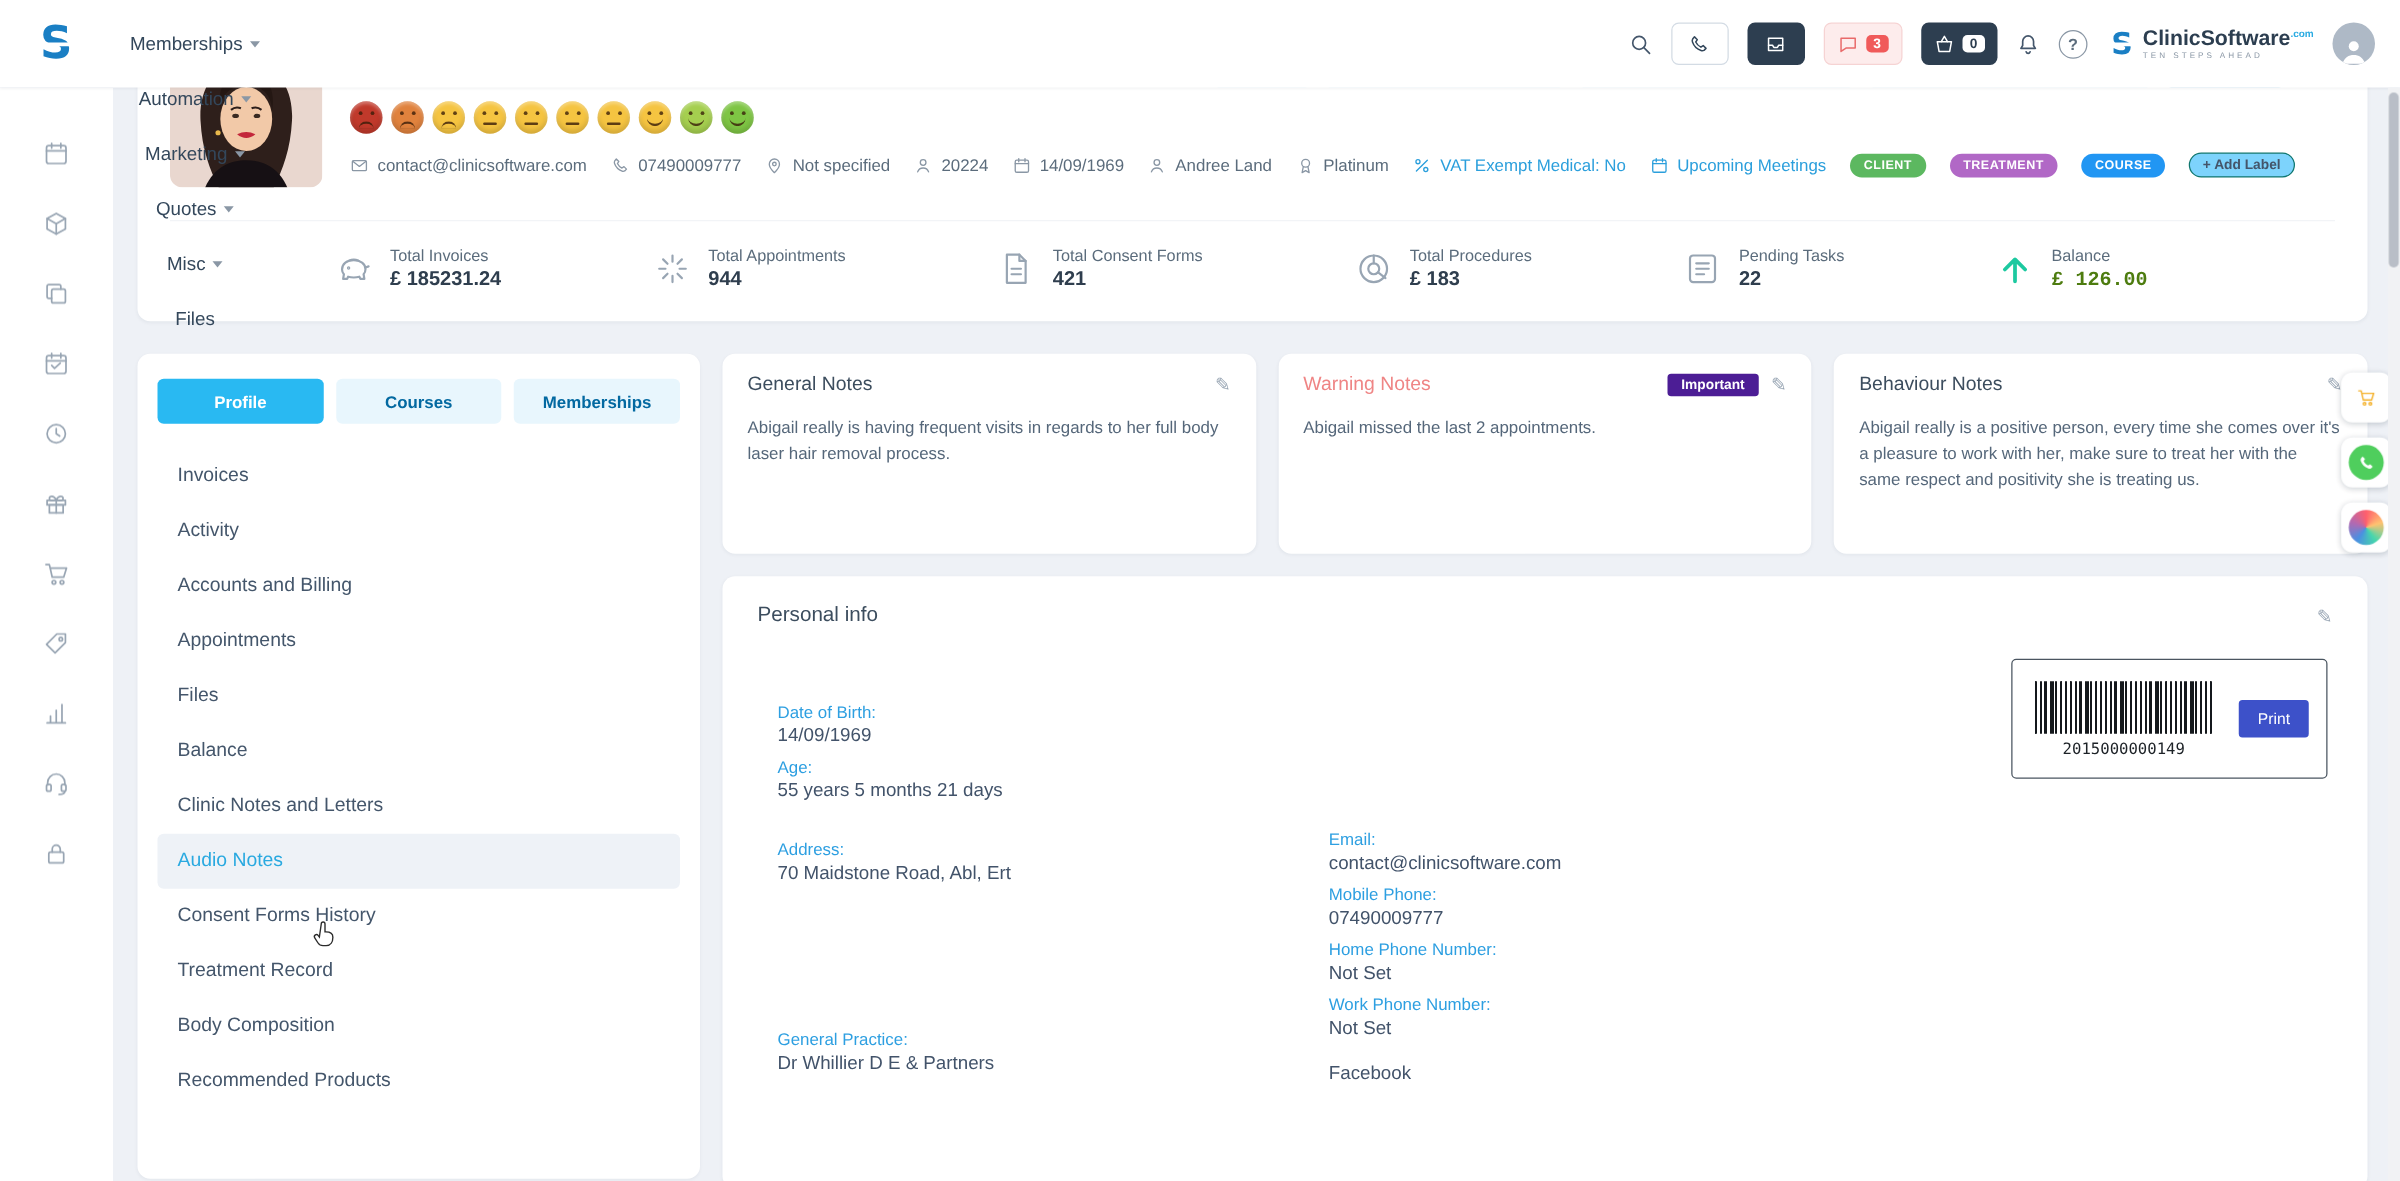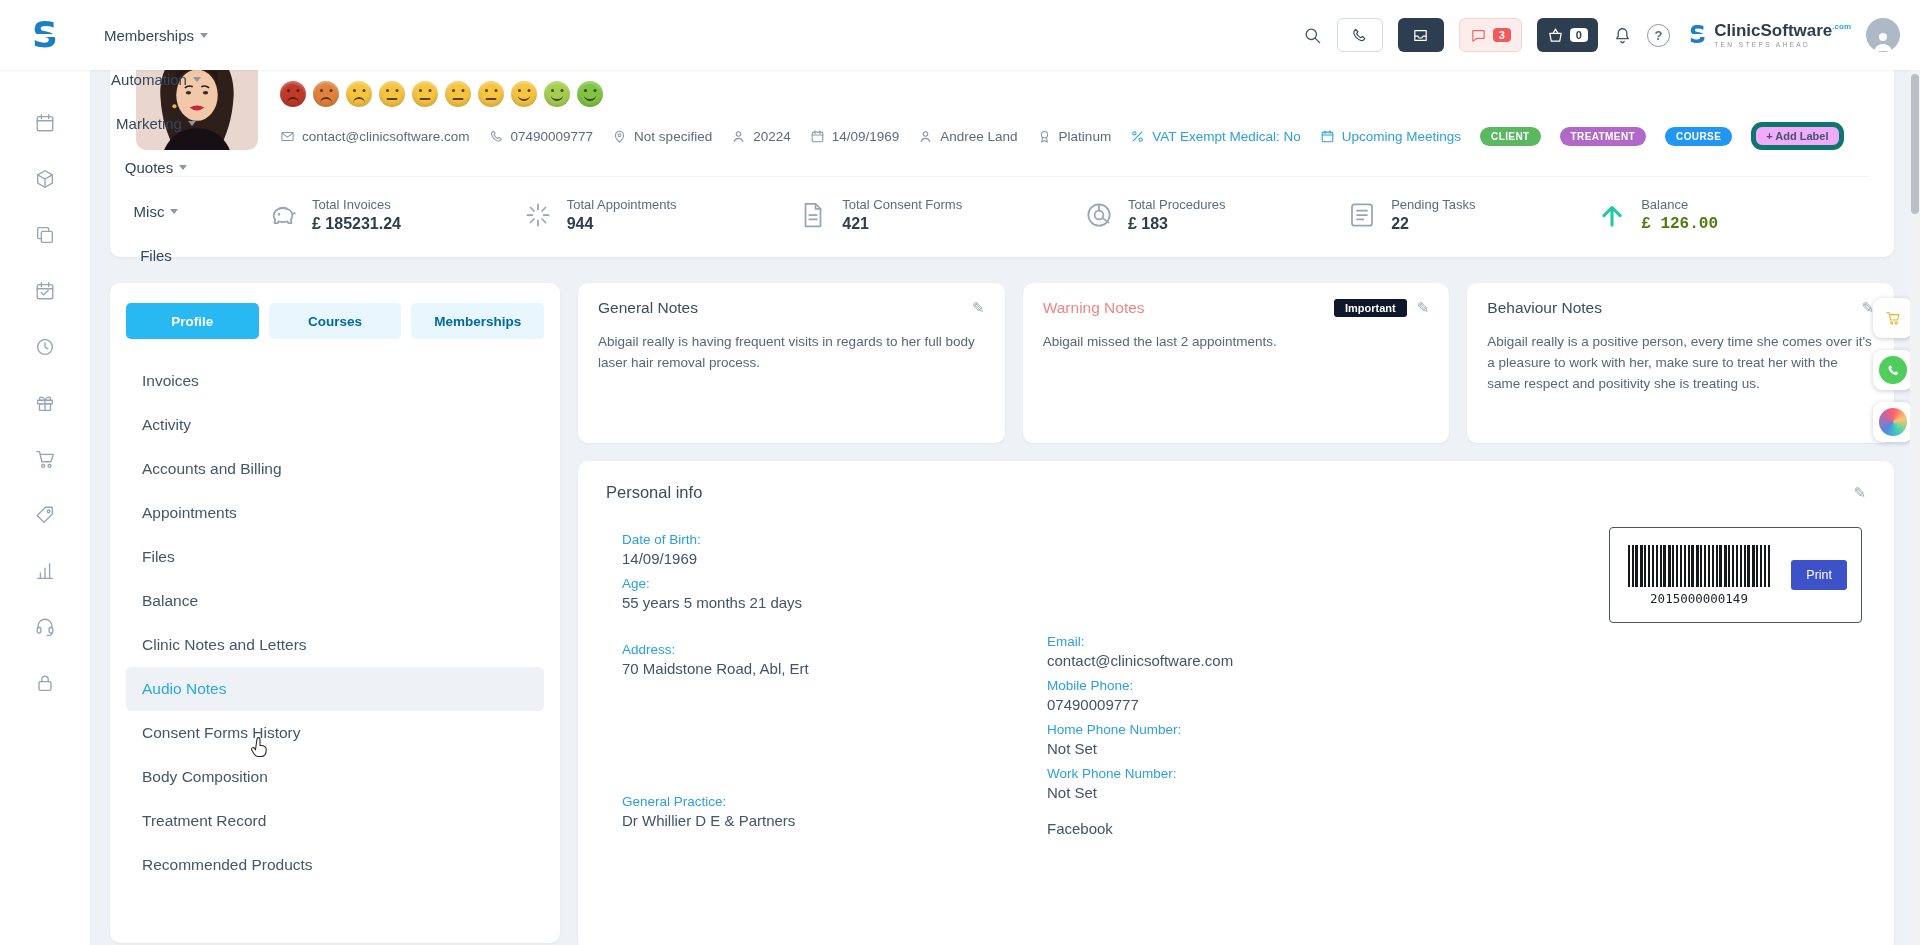--- a/index.html
+++ b/index.html
@@ -67,21 +67,21 @@
   .face .mouth { position:absolute; left:50%; transform:translateX(-50%); }
   .face.happy .mouth { top:13px; width:13px; height:7px; border-bottom:2.2px solid rgba(55,28,8,.8); border-radius:0 0 13px 13px; }
   .face.sad .mouth, .face.angry .mouth { top:16px; width:12px; height:6px; border-top:2.2px solid rgba(55,28,8,.8); border-radius:12px 12px 0 0; }
   .face.neutral .mouth { top:17px; width:11px; height:2.2px; background:rgba(55,28,8,.8); border-radius:2px; }
   .contact-row { display:flex; align-items:center; gap:19px; margin-top:15px; font-size:13.5px; color:#5b6c7c; flex-wrap:nowrap; }
   .c-item { display:flex; align-items:center; gap:7px; white-space:nowrap; }
   .c-item svg.ic { width:15px; height:15px; color:#8a97a5; }
   .c-item.blue { color:#2b9fdc; cursor:pointer; }
   .c-item.blue svg.ic { color:#2b9fdc; }
   .pill { color:#fff; font-size:10px; font-weight:700; letter-spacing:.4px; padding:4px 11px; border-radius:11px; white-space:nowrap; }
-  .add-label { font-size:11px; font-weight:600; color:#44556a; border:5px solid #0f766e; border-radius:11px; padding:3px 10px; background:#f0abfc; cursor:pointer; white-space:nowrap; }
+  .add-label { font-size:11px; font-weight:600; color:#44556a; border:1px solid #0f766e; border-radius:11px; padding:3px 10px; background:#7dd3fc; cursor:pointer; white-space:nowrap; }
   .stats-row { display:flex; justify-content:space-between; margin-top:26px; padding:20px 150px 0 132px; border-top:1px solid #f2f4f7; }
   .stat { display:flex; align-items:center; gap:14px; }
   .stat-ic { color:#98a5b3; }
   .stat-ic svg.ic { width:30px; height:30px; stroke-width:1.4; }
   .stat-ic.green { color:#1dc9a0; }
   .stat-ic.green svg.ic { stroke-width:2.4; }
   .s-label { font-size:13px; color:#5b6c7c; }
   .s-value { font-size:16px; font-weight:700; color:#2f3e4e; margin-top:3px; }
   .s-value.green { color:#4d7c0f;font-family:Liberation Mono, monospace; }
 
@@ -95,28 +95,28 @@
   .side-menu li { padding:13px 16px; font-size:15.5px; color:#44566b; border-radius:5px; cursor:pointer; }
   .side-menu li.active { background:#eef2f7; color:#29a9e0; }
 
   .main-col { flex:1; min-width:0; display:flex; flex-direction:column; gap:18px; }
   .notes-row { display:flex; gap:18px; }
   .note-card { flex:1; padding:16px 20px; height:160px; }
   .note-head { display:flex; align-items:center; }
   .note-title { font-size:15.5px; color:#3c4d5e; }
   .note-title.warn { color:#ef8585; }
   .head-right { margin-left:auto; display:flex; align-items:center; gap:10px; }
-  .imp-badge { background:#0f172a; color:#fff; font-size:11px; font-weight:700; padding:3px 11px; border-radius:3px; }
+  .imp-badge { background:#4c1d95; color:#fff; font-size:11px; font-weight:700; padding:3px 11px; border-radius:3px; }
   .pencil { color:#9aa7b5; font-size:15px; cursor:pointer; }
   .note-body { margin-top:15px; font-size:13.5px; line-height:1.55; color:#55677a; }
 
   
   .pi-card { padding:22px 28px; position:relative; height:490px; }
   .pi-head { display:flex; align-items:center; justify-content:space-between; font-size:16.5px; color:#3c4d5e; }
-  .pi-grid { display:flex; margin-top:30px; padding-left:16px; }
+  .pi-grid { display:flex; margin-top:60px; padding-left:16px;gap:16px; }
   .pi-col { width:425px; }
   .pi-col.right { flex:1; margin-top:102px; }
   .field { margin-bottom:9px; }
   .f-label { color:#2d9fe1; font-size:13.5px; margin-bottom:3px; }
   .f-value { color:#42536a; font-size:15px; }
   .sp22 { height:22px; } .sp130 { height:108px; } .sp10 { height:10px; }
   .barcode-box { position:absolute; top:66px; right:32px; width:253px; height:96px; border:1px solid #4a5560; border-radius:4px; display:flex; align-items:center; padding:0 14px; background:#fff; }
   .bc-left { width:150px; text-align:center; }
   .bars { height:42px; width:142px; margin:0 auto;
     background:
@@ -663,22 +663,22 @@
       <ul class="side-menu">
         <li>Invoices</li>
         <li>Activity</li>
         <li>Accounts and Billing</li>
         <li>Appointments</li>
         <li>Files</li>
         <li>Balance</li>
         <li>Clinic Notes and Letters</li>
         <li class="active">Audio Notes</li>
         <li>Consent Forms History</li>
+        <li>Treatment Record</li>
         <li>Body Composition</li>
-        <li>Treatment Record</li>
         <li>Recommended Products</li>
       </ul>
     </aside>
 
     <div class="main-col">
 
       <div class="notes-row">
         <div class="card note-card">
           <div class="note-head">
             <span class="note-title">General Notes</span>

